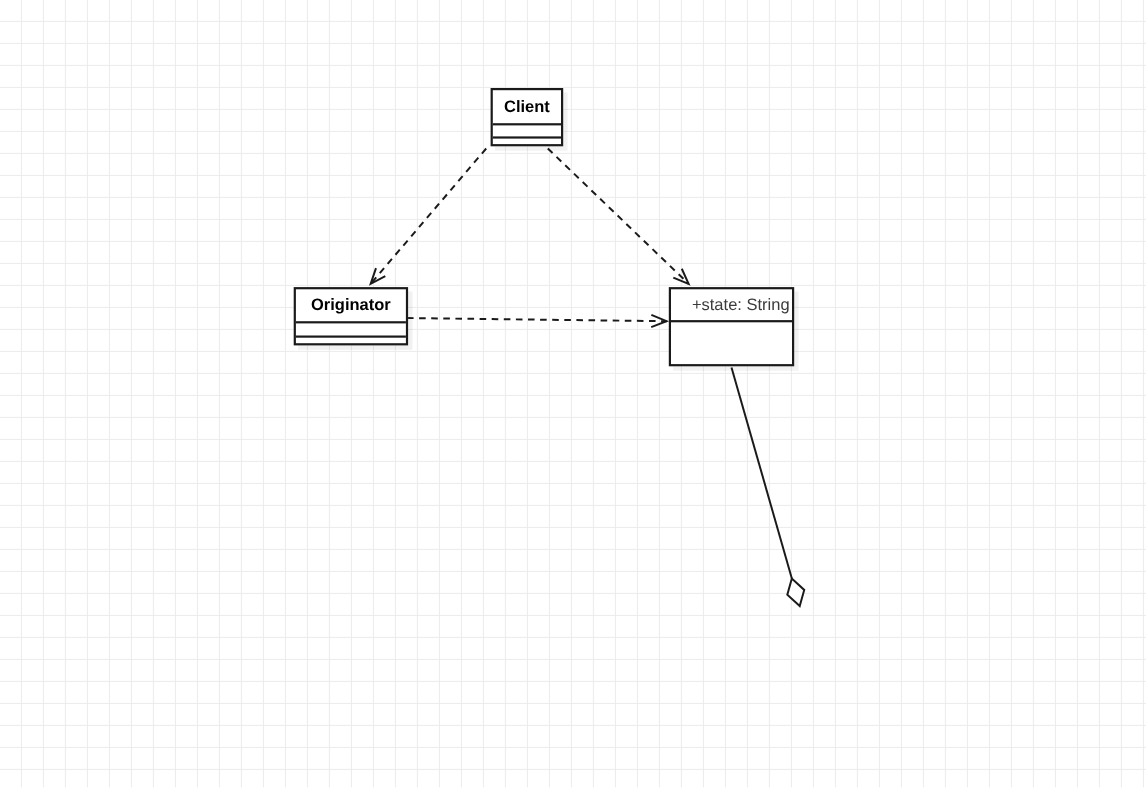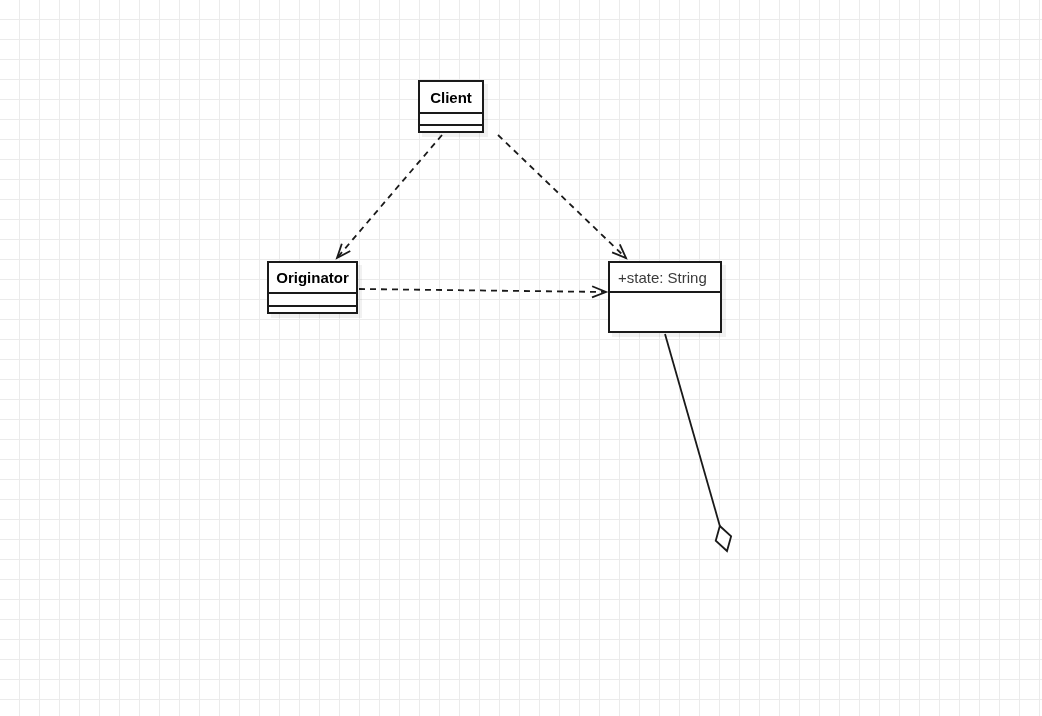--- a/index.html
+++ b/index.html
@@ -46,21 +46,21 @@
   .uml-compartment + .uml-compartment {
     border-top: 2px solid #1a1a1a;
   }
   .comp-name {
     justify-content: center;
     font-weight: bold;
     color: #000000;
   }
   .comp-attrs {
     justify-content: flex-start;
-    padding-left: 8px;
+    padding-left: 19px;
     color: #3b3b3b;
   }
   .comp-ops {
     justify-content: flex-start;
     padding-left: 5px;
     color: #3b3b3b;
   }
 </style>
 </head>
 <body>
@@ -73,27 +73,27 @@
         <path d="M 341.8125710391132 243.79298905492473 L 337 258 L 350.2758393043807 251.01773025698233" fill="none" stroke="#1a1a1a" stroke-width="1.8"></path>
         <line x1="498" y1="135" x2="626" y2="258" stroke="#1a1a1a" stroke-width="1.8" stroke-dasharray="6 5"></line>
         <path d="M 612.1007318384898 252.35993399201513 L 626 258 L 619.8108723383326 244.33637314665012" fill="none" stroke="#1a1a1a" stroke-width="1.8"></path>
         <line x1="359" y1="289" x2="606" y2="292" stroke="#1a1a1a" stroke-width="1.8" stroke-dasharray="6 5"></line>
         <path d="M 592.0034862019305 297.3942192669978 L 606 292 L 592.138629441664 286.26742586227664" fill="none" stroke="#1a1a1a" stroke-width="1.8"></path>
         <line x1="665" y1="334" x2="719.8572506746682" y2="526.0003773613386" stroke="#1a1a1a" stroke-width="1.8"></line>
         <path d="M 727 551 L 715.7364337562075 540.6979577038484 L 719.8572506746682 526.0003773613386 L 731.1208169184607 536.3024196574903 Z" fill="#ffffff" stroke="#1a1a1a" stroke-width="1.8"></path>
       </g>
   </svg>
 
-  <div class="uml-class" style="left: 418px; top: 80px; width: 66px; height: 53px;">
+  <div class="uml-class" style="left: 446px; top: 80px; width: 66px; height: 53px;">
     <div class="uml-compartment comp-name" style="height: 30px; font-size: 15px;">Client</div>
     <div class="uml-compartment comp-attrs" style="height: 12px; font-size: 14px;"></div>
     <div class="uml-compartment comp-ops" style="height: 11px; font-size: 14px;"></div>
   </div>
 
-  <div class="uml-class" style="left: 267px; top: 261px; width: 91px; height: 53px;">
+  <div class="uml-class" style="left: 267px; top: 261px; width: 104px; height: 53px;">
     <div class="uml-compartment comp-name" style="height: 29px; font-size: 15px;">Originator</div>
     <div class="uml-compartment comp-attrs" style="height: 13px; font-size: 14px;"></div>
     <div class="uml-compartment comp-ops" style="height: 11px; font-size: 14px;"></div>
   </div>
 
   <div class="uml-class" style="left: 608px; top: 261px; width: 114px; height: 72px;">
     <div class="uml-compartment comp-attrs" style="height: 28px; font-size: 15px;">+state: String</div>
     <div class="uml-compartment comp-ops" style="height: 15px; font-size: 15px;"></div>
   </div>
 

